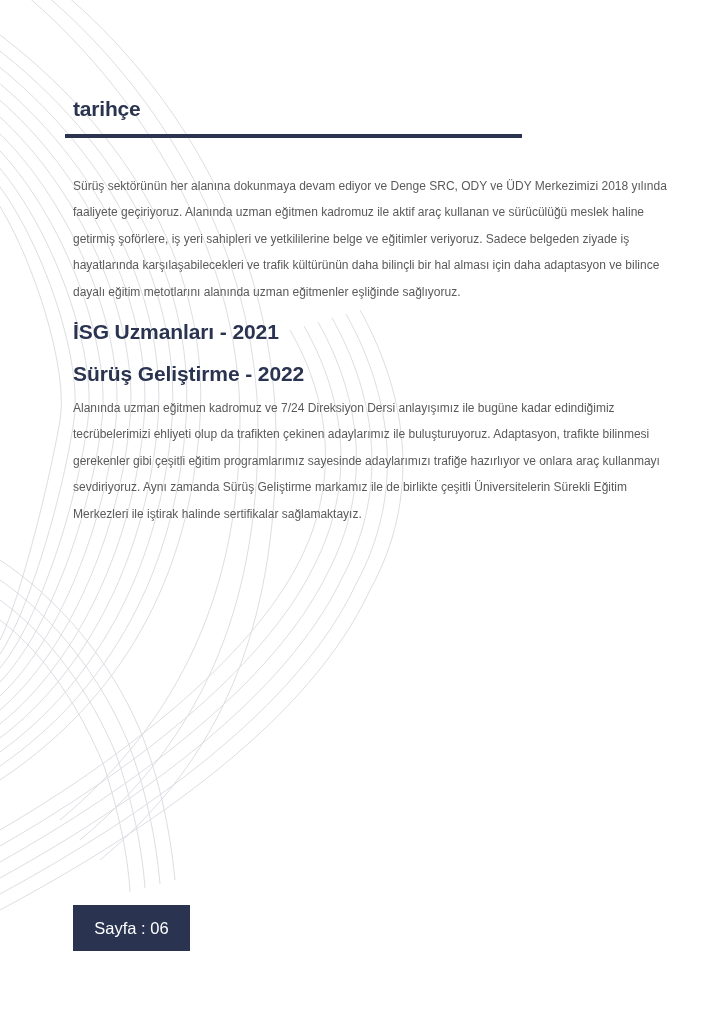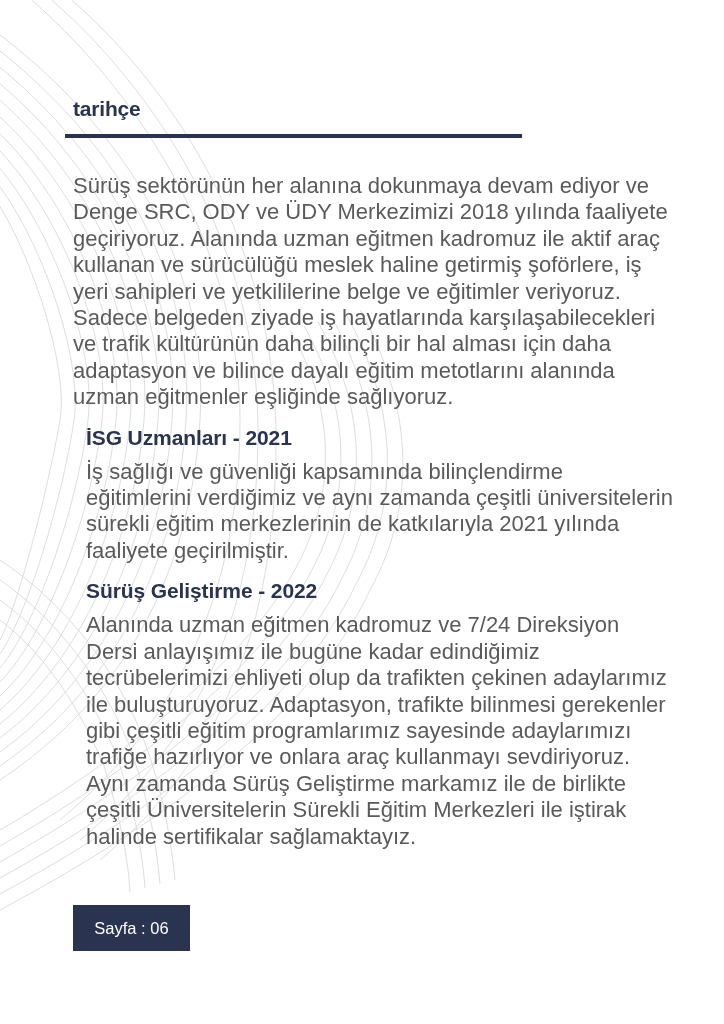--- a/index.html
+++ b/index.html
@@ -14,23 +14,23 @@
       font-size: 21px; font-weight: bold; color: #2a3450; letter-spacing: -0.2px;
     }
     .title-rule {
       position: absolute; left: 65px; top: 134px; width: 457px; height: 4px; background: #2a3450;
     }
     .content { position: absolute; left: 73px; top: 167px; width: 600px; }
     .entry h2 {
       margin: 0; font-size: 21px; font-weight: bold; color: #2a3450; line-height: 30px; letter-spacing: -0.1px;
     }
     .entry p {
-      margin: 6px 0 0 0; font-size: 22px; line-height: 26.4px; color: #5a5a5a;
+      margin: 6px 0 0 0; font-size: 12px; line-height: 26.4px; color: #5a5a5a;
     }
-    .entry + .entry { margin-top: 12px; margin-left: 13px; }
+    .entry + .entry { margin-top: 12px; }
     .page-badge {
       position: absolute; left: 73px; top: 905px; width: 117px; height: 46px;
       background: #2a3450; color: #ffffff; font-weight: normal; font-size: 16.5px;
       display: flex; align-items: center; justify-content: center;
     }
   </style>
 </head>
 <body>
 
 <svg class="bg-waves" viewBox="0 0 724 1024" preserveAspectRatio="none">
@@ -65,21 +65,20 @@
 <div class="page">
   <div class="section-title">tarihçe</div>
   <div class="title-rule"></div>
 
   <div class="content">
     <div class="entry">
       <p>Sürüş sektörünün her alanına dokunmaya devam ediyor ve Denge SRC, ODY ve ÜDY Merkezimizi 2018 yılında faaliyete geçiriyoruz. Alanında uzman eğitmen kadromuz ile aktif araç kullanan ve sürücülüğü meslek haline getirmiş şoförlere, iş yeri sahipleri ve yetkililerine belge ve eğitimler veriyoruz. Sadece belgeden ziyade iş hayatlarında karşılaşabilecekleri ve trafik kültürünün daha bilinçli bir hal alması için daha adaptasyon ve bilince dayalı eğitim metotlarını alanında uzman eğitmenler eşliğinde sağlıyoruz.</p>
     </div>
     <div class="entry">
       <h2>İSG Uzmanları - 2021</h2>
-      <p>İş sağlığı ve güvenliği kapsamında bilinçlendirme eğitimlerini verdiğimiz ve aynı zamanda çeşitli üniversitelerin sürekli eğitim merkezlerinin de katkılarıyla 2021 yılında faaliyete geçirilmiştir.</p>
     </div>
     <div class="entry">
       <h2>Sürüş Geliştirme - 2022</h2>
       <p>Alanında uzman eğitmen kadromuz ve 7/24 Direksiyon Dersi anlayışımız ile bugüne kadar edindiğimiz tecrübelerimizi ehliyeti olup da trafikten çekinen adaylarımız ile buluşturuyoruz. Adaptasyon, trafikte bilinmesi gerekenler gibi çeşitli eğitim programlarımız sayesinde adaylarımızı trafiğe hazırlıyor ve onlara araç kullanmayı sevdiriyoruz. Aynı zamanda Sürüş Geliştirme markamız ile de birlikte çeşitli Üniversitelerin Sürekli Eğitim Merkezleri ile iştirak halinde sertifikalar sağlamaktayız.</p>
     </div>
   </div>
 
   <div class="page-badge">Sayfa : 06</div>
 </div>
 

